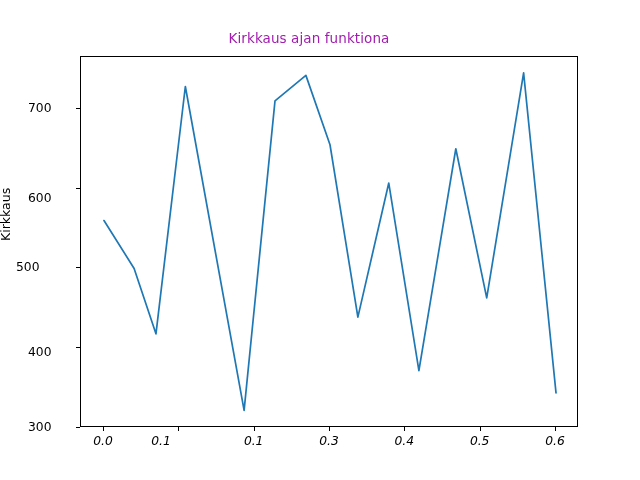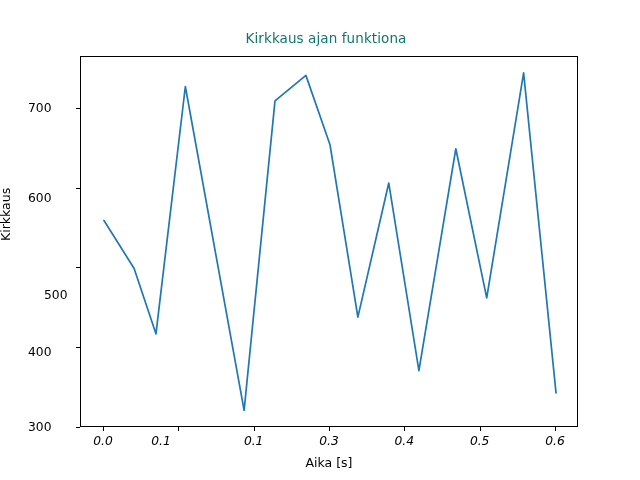--- a/index.html
+++ b/index.html
@@ -19,23 +19,22 @@
     height: 480px;
     background: #ffffff;
   }
   #chart-title {
     position: absolute;
     left: 0;
     top: 30px;
     width: 618px;
     text-align: center;
     font-size: 13.5px;
-    color: #0f766e;
+    color: #a21caf;
     letter-spacing: 0.1px;
-    padding-left: 17px;
   }
   
   #plot-area {
     position: absolute;
     left: 80px;
     top: 56px;
     width: 498px;
     height: 371px;
     border: 1px solid #000000;
     box-sizing: border-box;
@@ -113,21 +112,21 @@
 <div id="figure">
 
   <div id="chart-title">Kirkkaus ajan funktiona</div>
 
   <div id="ytick-container">
       <div class="ytick-mark" style="top: 427px;"></div>
       <div class="ytick-label" style="top: 427px; left: 28px; right: auto;">300</div>
       <div class="ytick-mark" style="top: 347.215px;"></div>
       <div class="ytick-label" style="top: 352px; left: 28px; right: auto;">400</div>
       <div class="ytick-mark" style="top: 267.43px;"></div>
-      <div class="ytick-label" style="top: 267.43px; left: 44px; right: auto; margin-top: 28px;">500</div>
+      <div class="ytick-label" style="top: 267.43px; left: 16px; right: auto;">500</div>
       <div class="ytick-mark" style="top: 187.645px;"></div>
       <div class="ytick-label" style="top: 198px; left: 28px; right: auto;">600</div>
       <div class="ytick-mark" style="top: 107.86px;"></div>
       <div class="ytick-label" style="top: 107.86px; left: 28px; right: auto;">700</div>
     </div>
   <div id="xtick-container">
       <div class="xtick-mark" style="left: 102.979px;"></div>
       <div class="xtick-label" style="left: 72.9788px;">0.0</div>
       <div class="xtick-mark" style="left: 178.319px;"></div>
       <div class="xtick-label" style="left: 131px;">0.1</div>
@@ -143,15 +142,14 @@
       <div class="xtick-label" style="left: 525.021px;">0.6</div>
     </div>
 
   <div id="plot-area">
     <svg id="data-svg" viewBox="0 0 498 371" preserveAspectRatio="none">
       <polyline id="data-line" fill="none" stroke="#1f77b4" stroke-width="1.7" stroke-linejoin="round" stroke-linecap="round" points="22.98,163.56 53.11,211.43 74.96,276.85 104.35,29.52 163.11,353.45 194.00,43.88 224.89,18.35 249.00,87.76 276.88,260.10 307.77,126.06 337.90,313.55 374.82,91.75 405.71,240.95 442.62,15.96 475.02,335.89"></polyline>
     </svg>
   </div>
 
   <div id="ylabel">Kirkkaus</div>
-  <div id="xlabel">Aika [s]</div>
 
 </div>
 
 </body></html>

